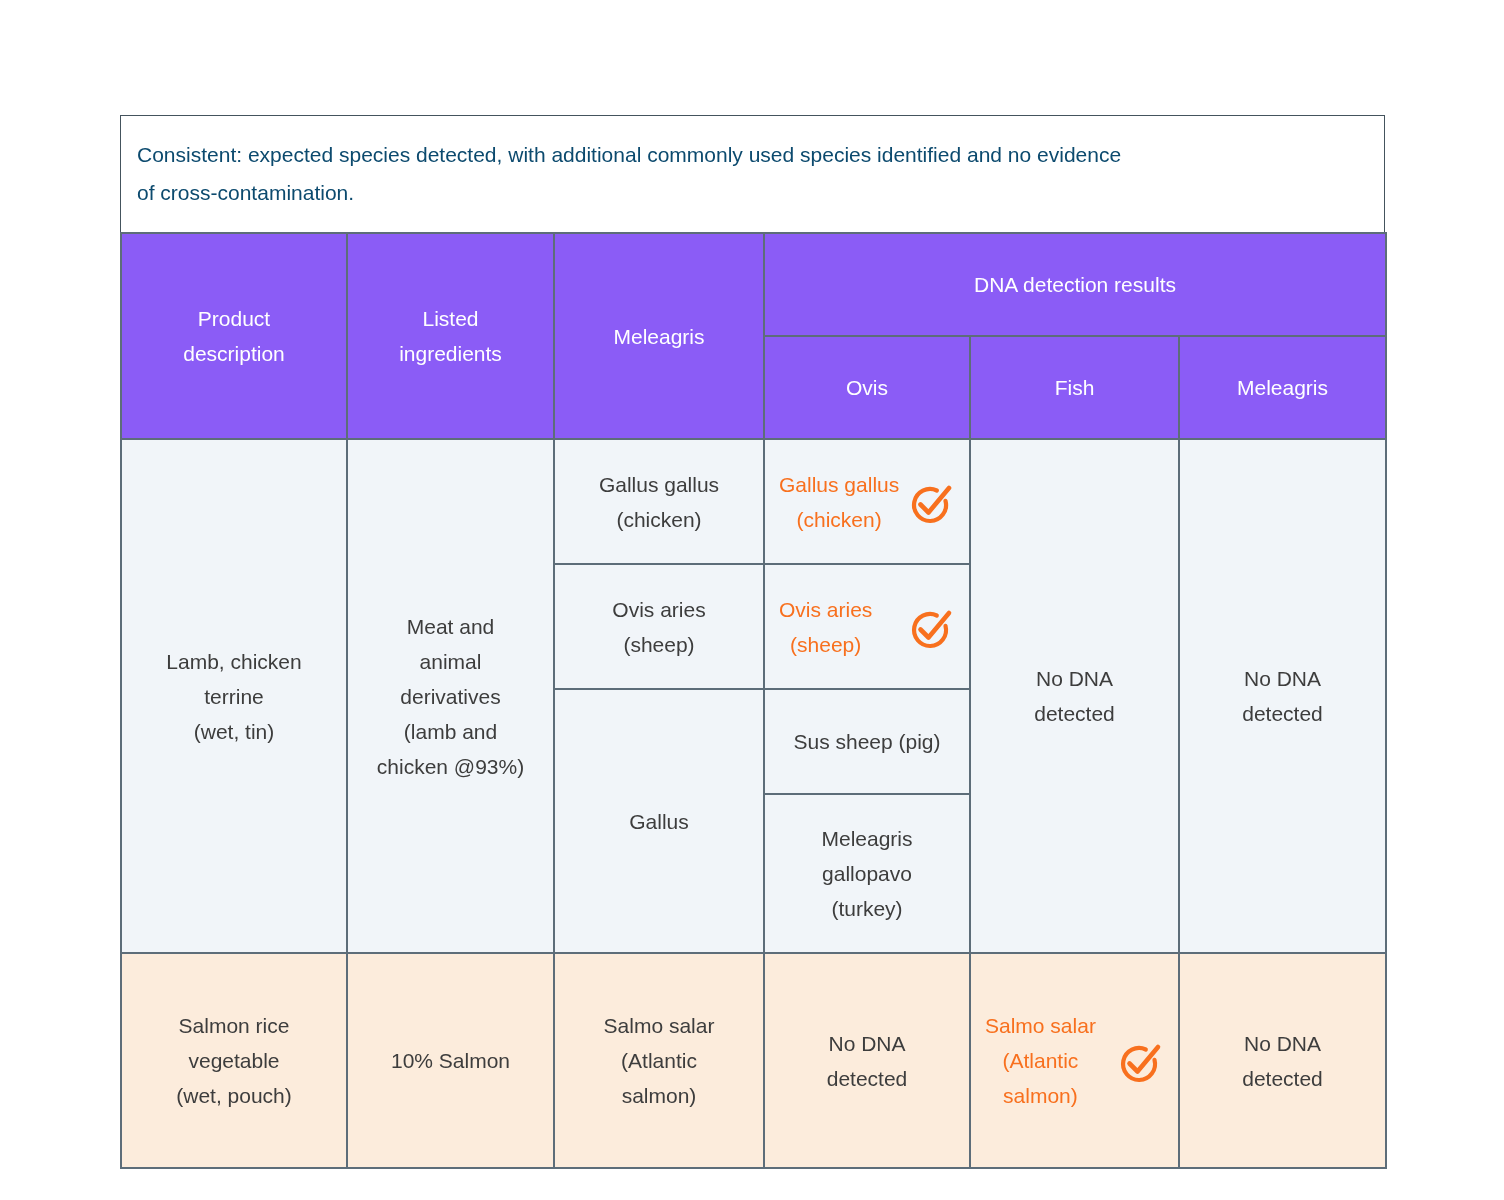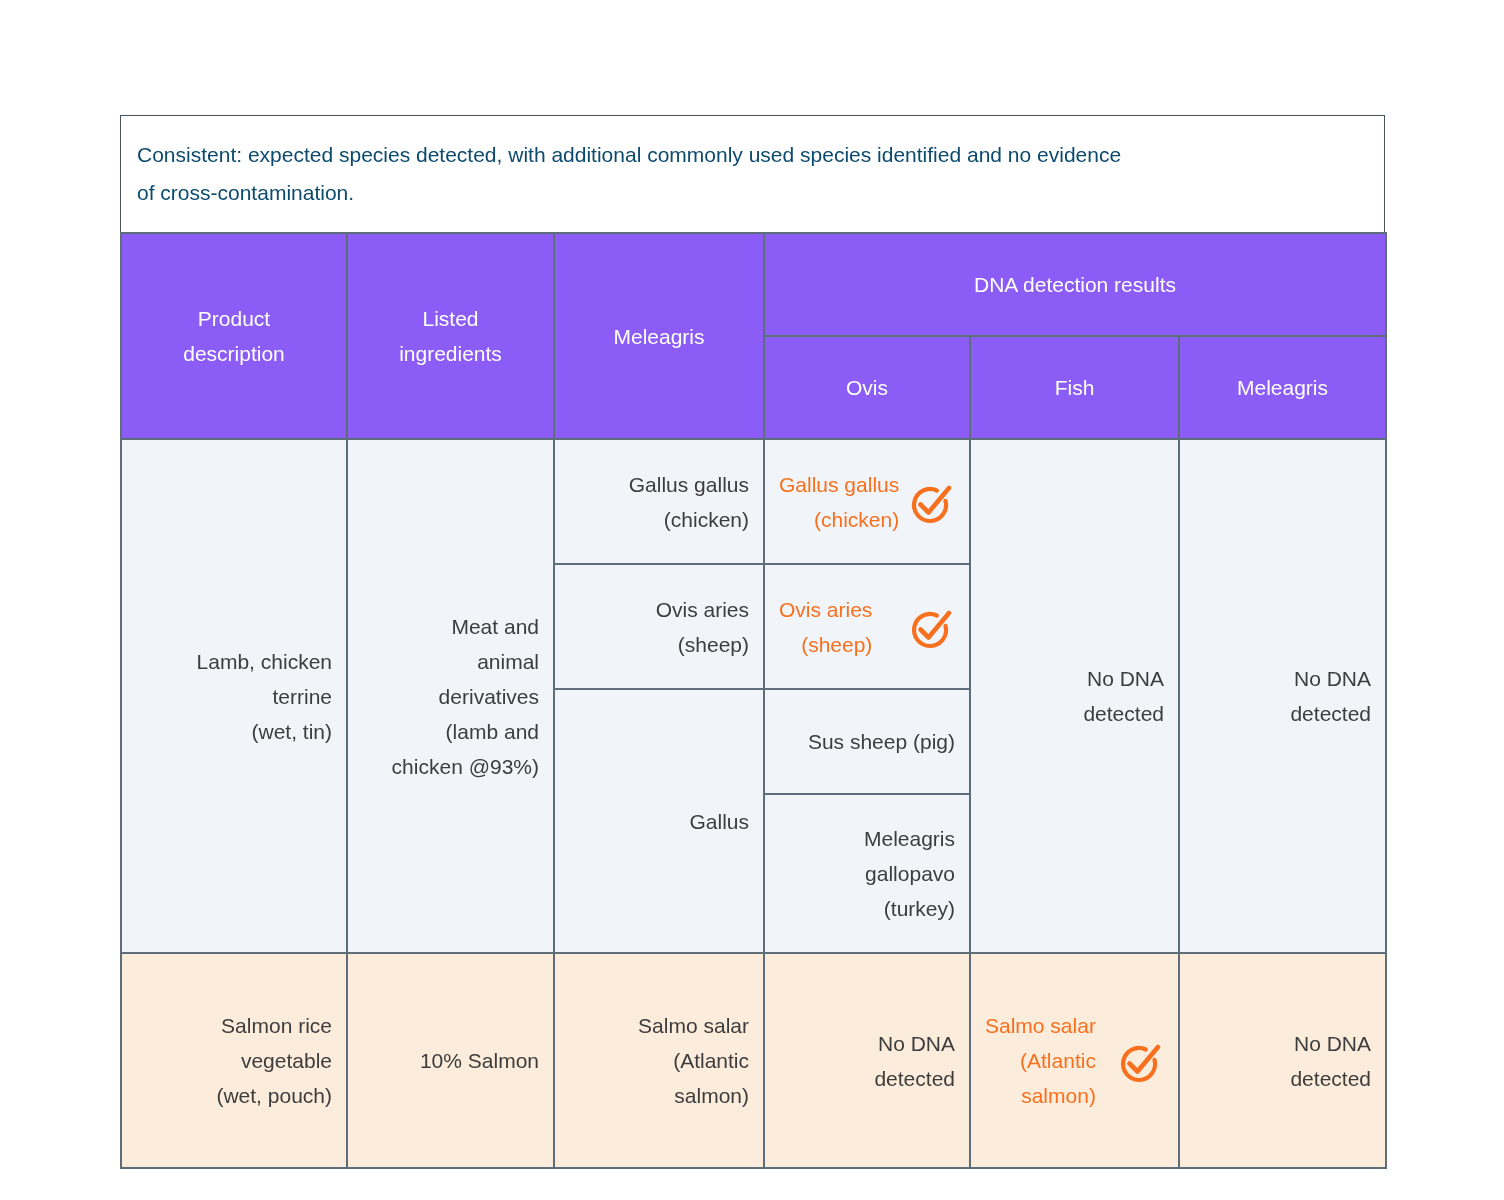--- a/index.html
+++ b/index.html
@@ -51,21 +51,21 @@
     vertical-align: middle;
   }
   table.results th {
     background: #8b5cf6;
     color: #ffffff;
     text-align: center;
     padding: 15px 10px;
   }
   table.results td {
     color: #3d3d3d;
-    text-align: right;
+    text-align: center;
     padding: 26px 14px;
   }
   tr.band-cool td { background: #f1f5f9; }
   tr.band-warm td { background: #fcecdc; }
   .accent { color: #f8701e; }
   .result-flex {
     display: flex;
     align-items: center;
     justify-content: space-between;
     gap: 8px;

